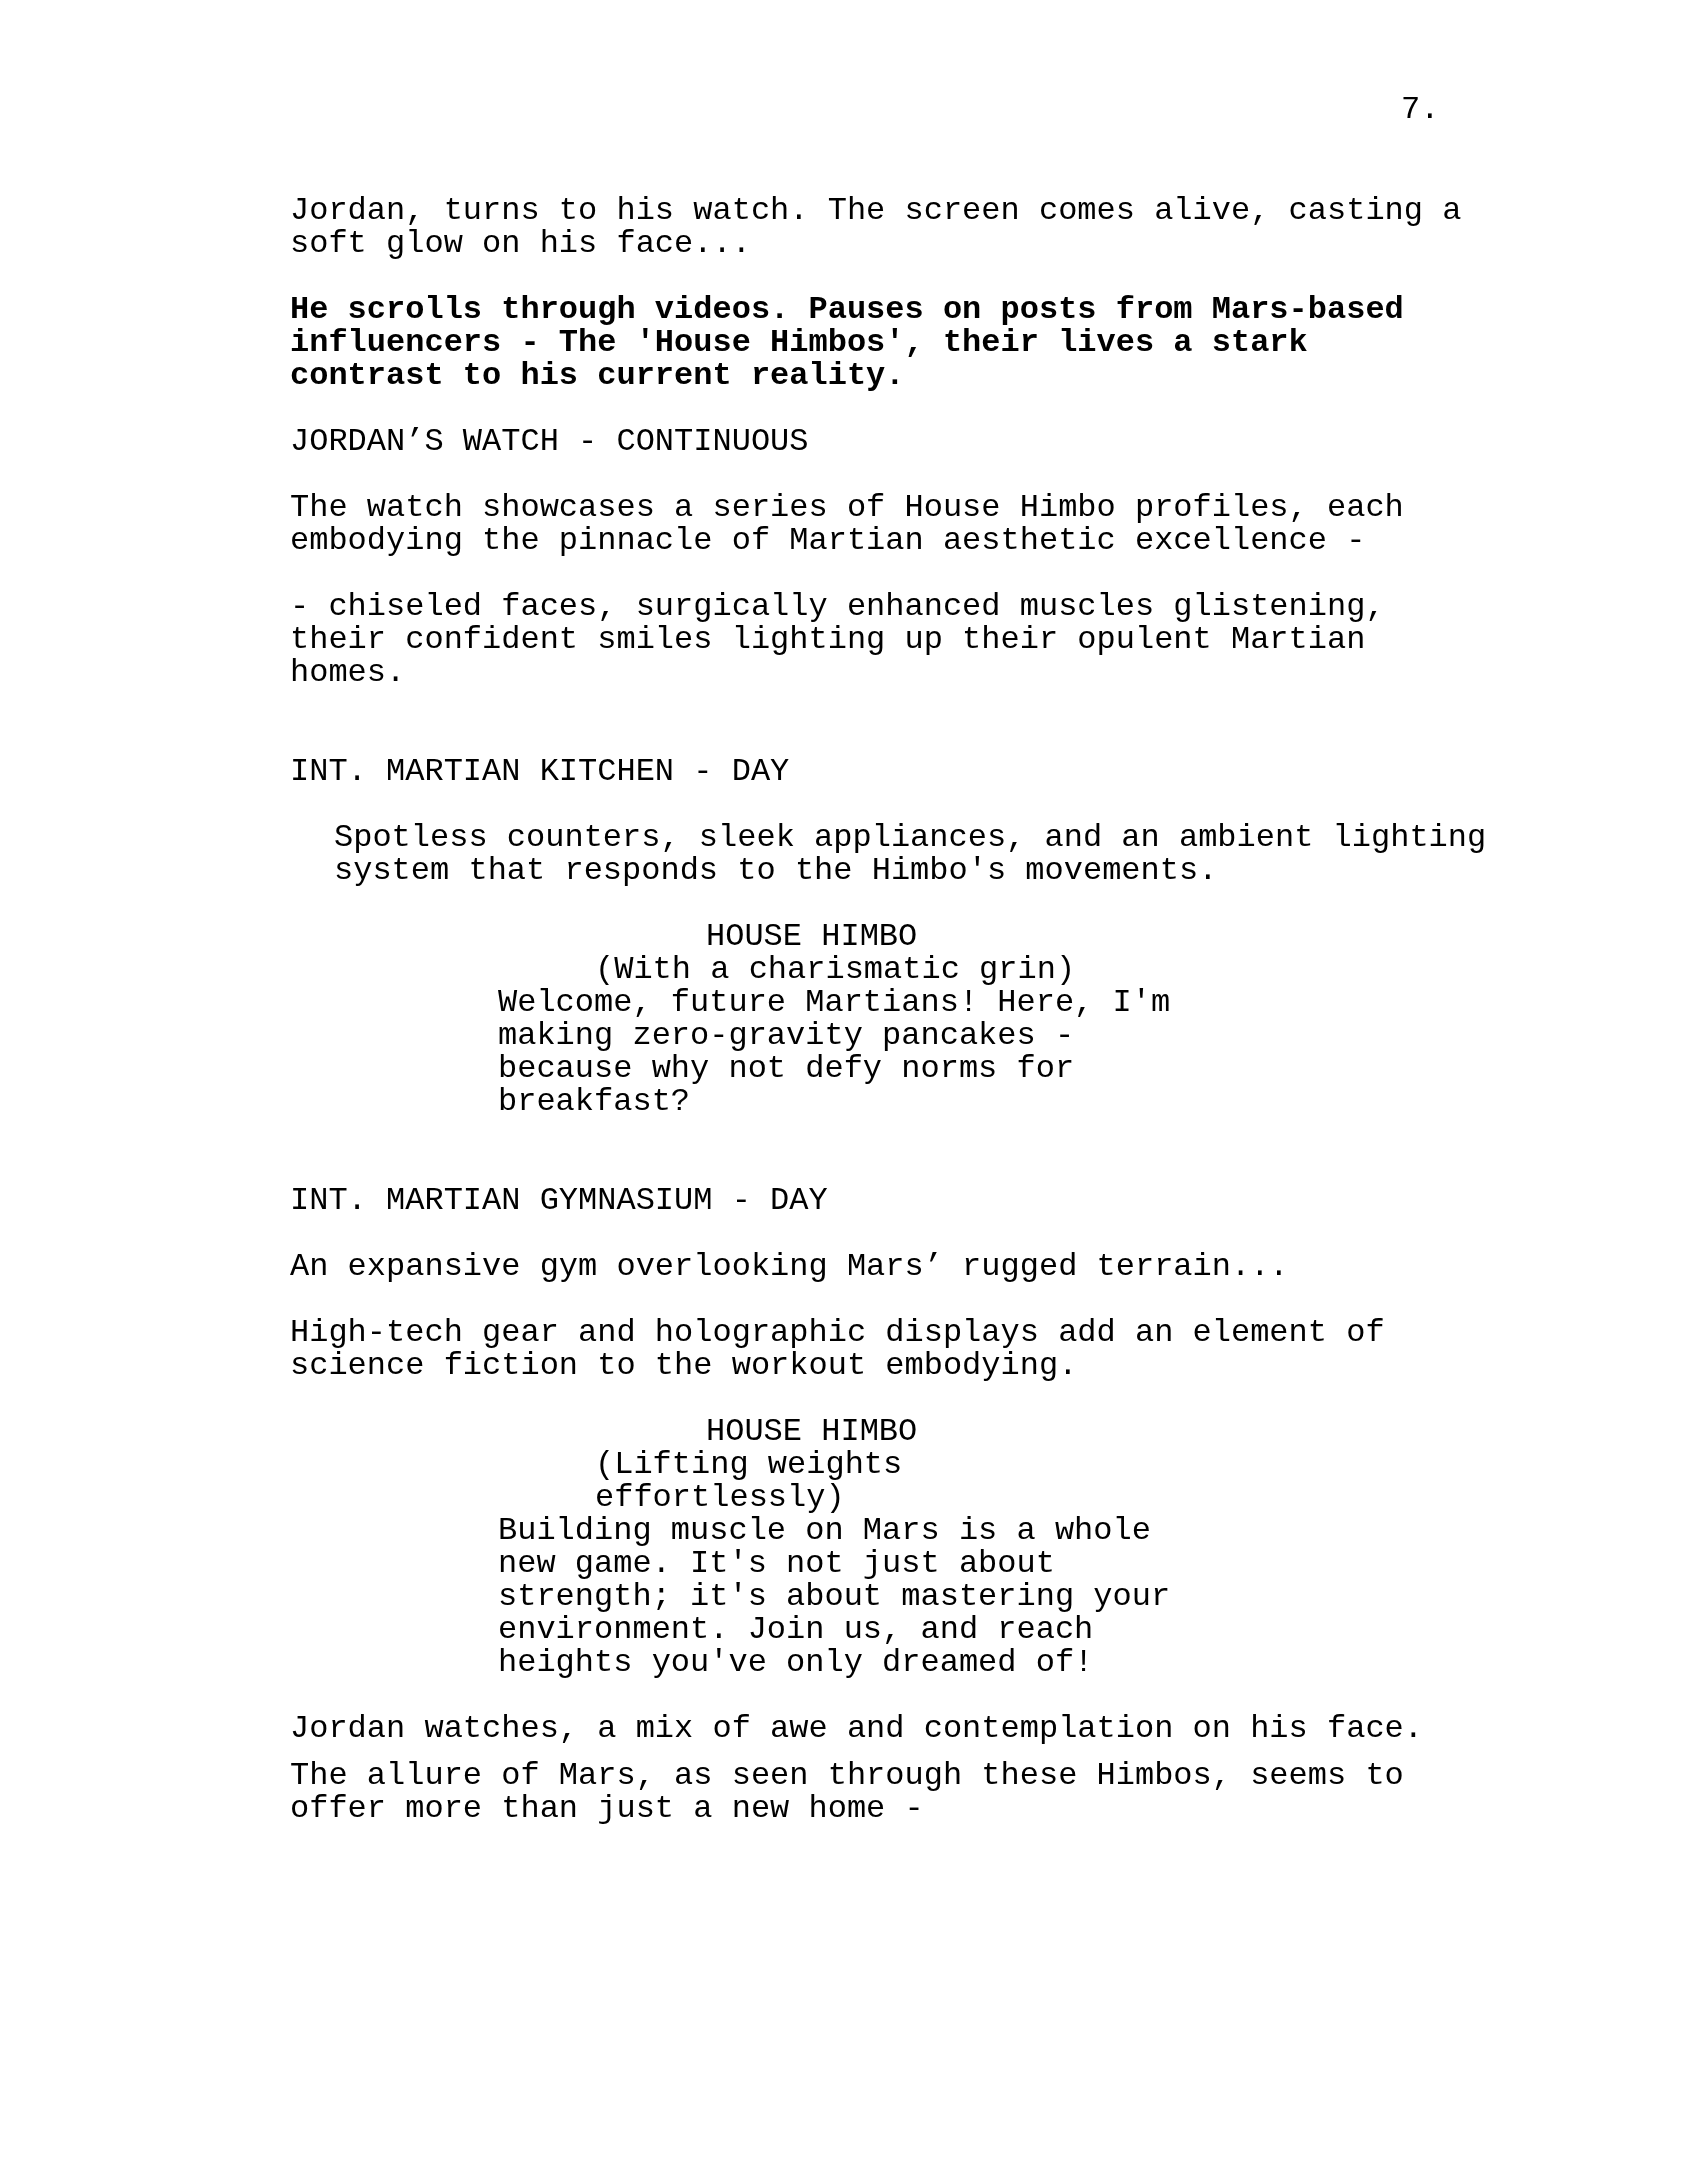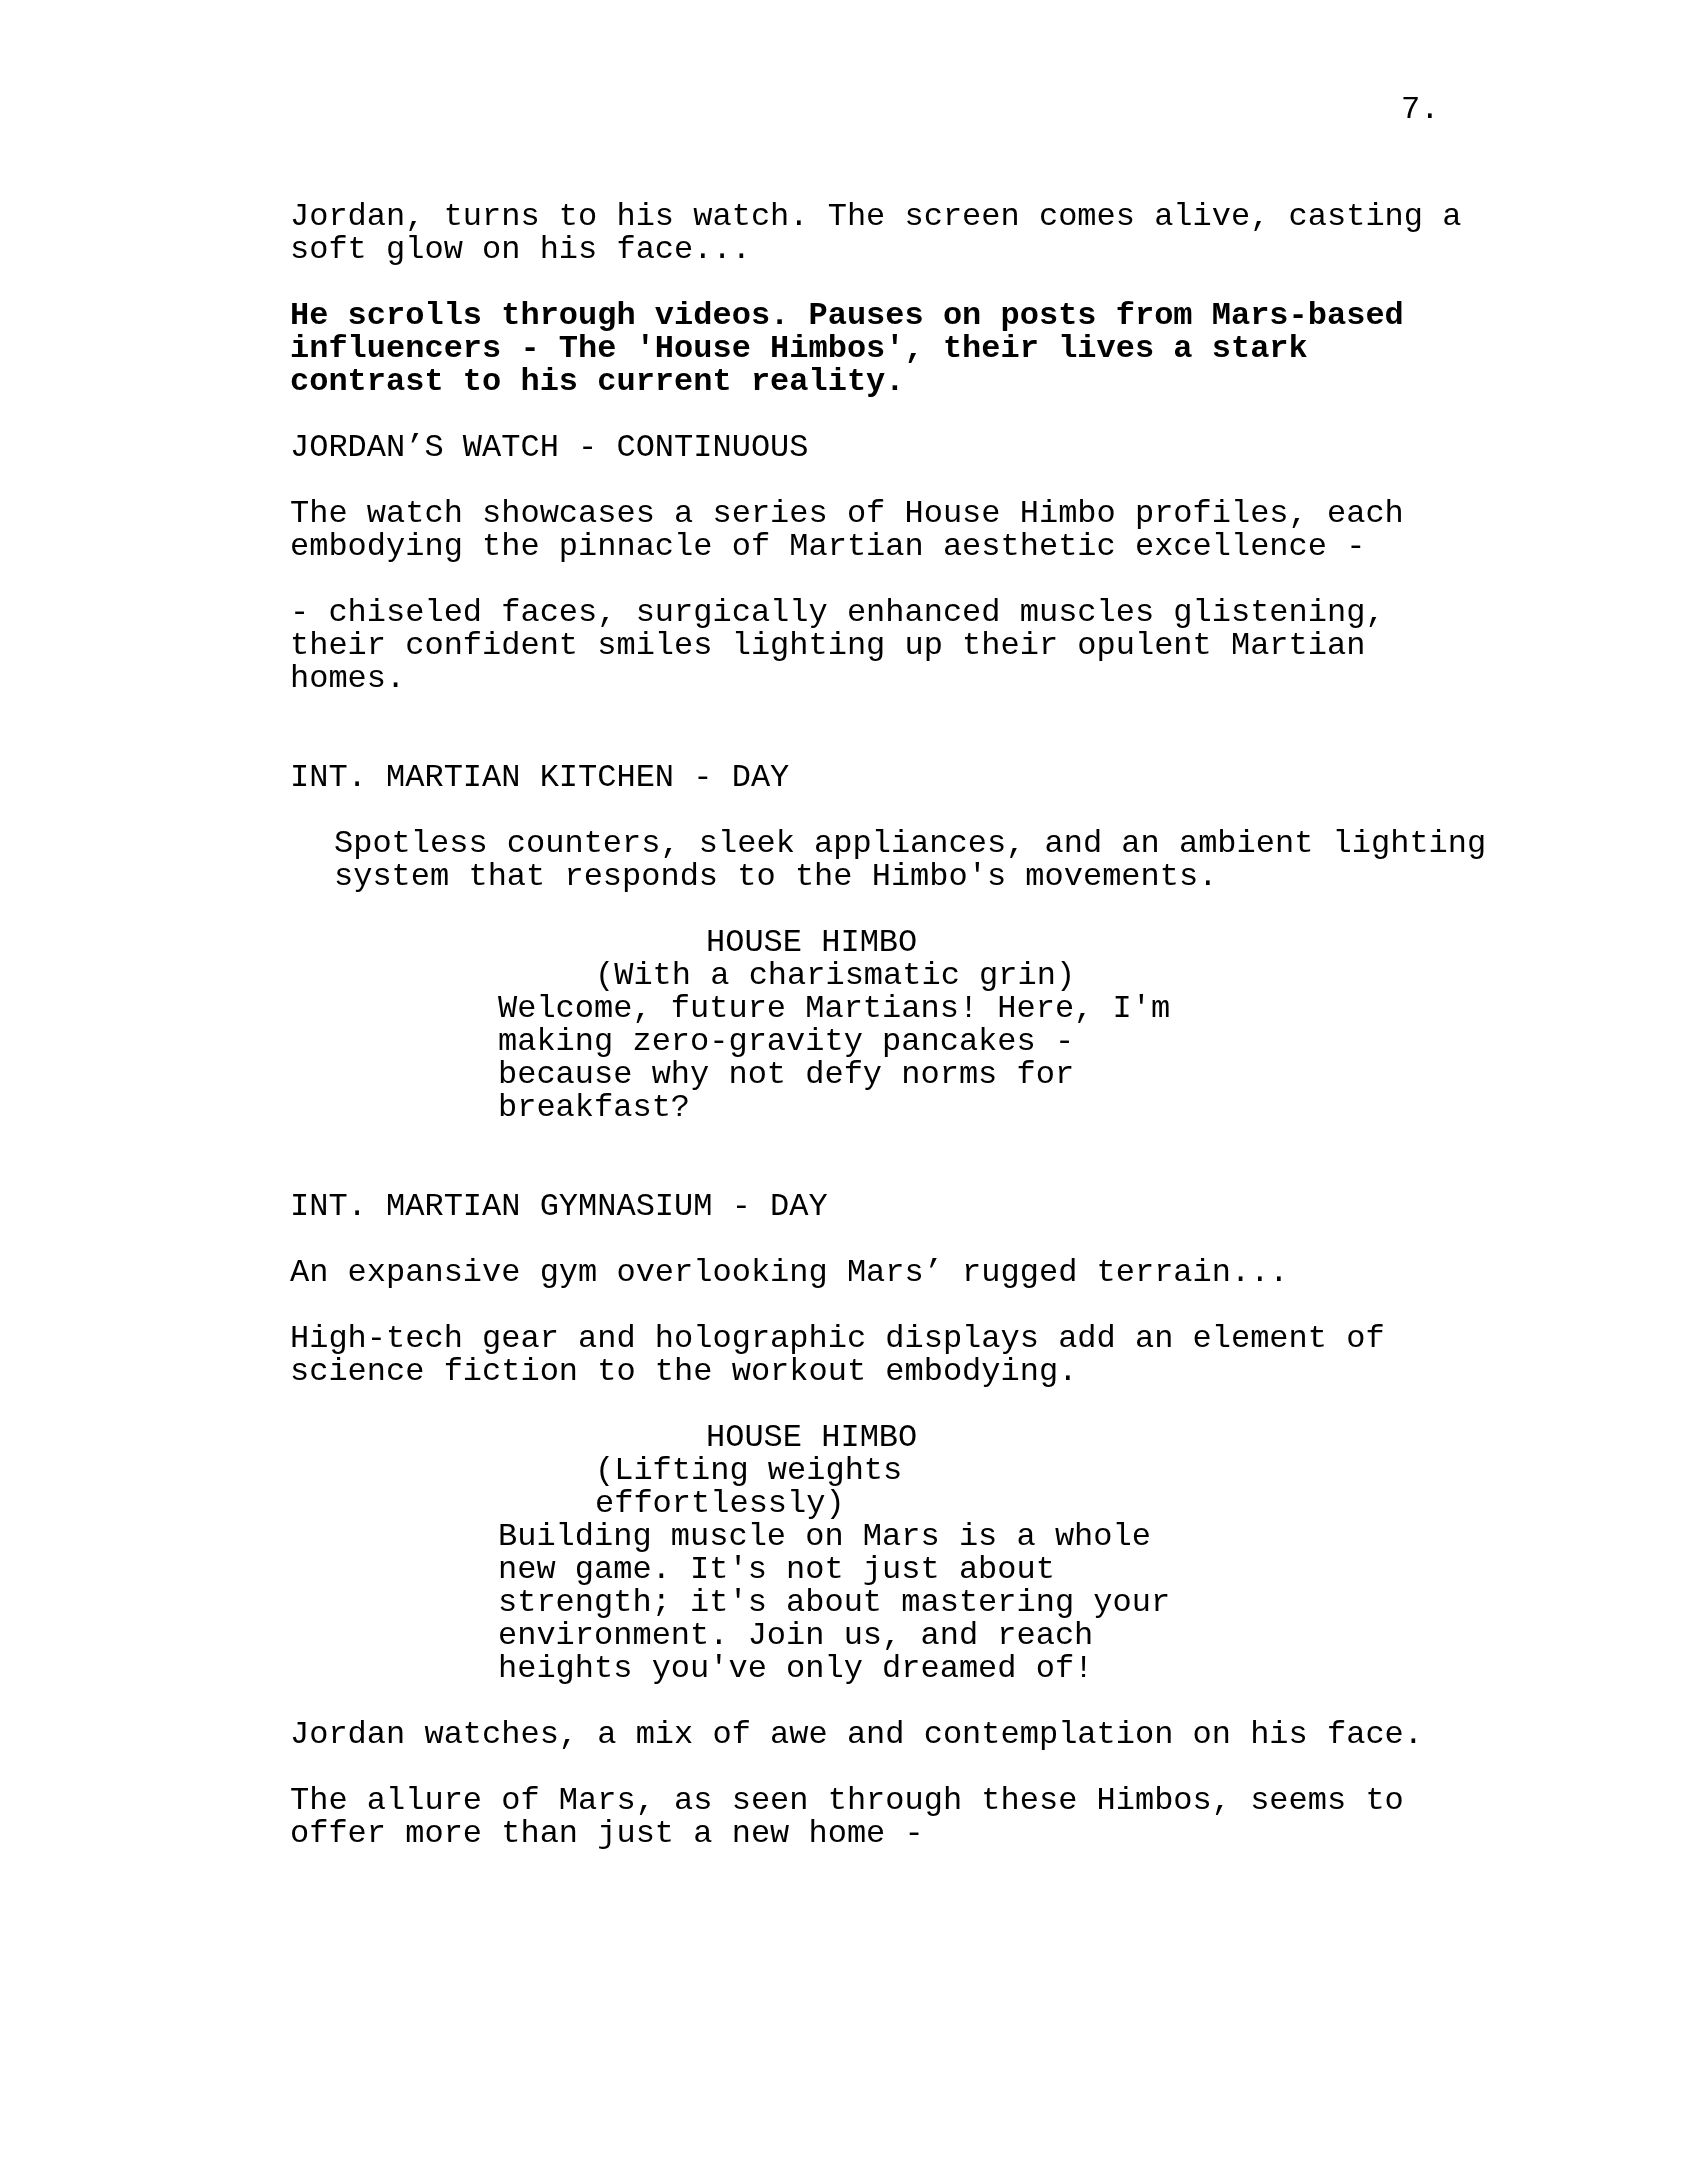--- a/index.html
+++ b/index.html
@@ -16,21 +16,21 @@
   }
   .page { position: absolute; inset: 0; background: #ffffff; }
   .page-number {
     position: absolute;
     top: 93px;
     left: 1401px;
     white-space: pre;
   }
   .script-body {
     position: absolute;
-    top: 200px;
+    top: 194px;
     left: 290px;
     width: 1178px;
   }
   .block { white-space: pre; }
   .scene-heading { }
   .action { }
   .dialogue-block { }
   .character { margin-left: 416px; }
   .parenthetical { margin-left: 305px; }
   .dialogue-text { margin-left: 208px; }
@@ -63,17 +63,17 @@
       <div class="block action" style="margin-top: 33px;">An expansive gym overlooking Mars’ rugged terrain...</div>
       <div class="block action" style="margin-top: 33px;">High-tech gear and holographic displays add an element of
 science fiction to the workout embodying.</div>
       <div class="block dialogue-block" style="margin-top: 33px;"><div class="character">HOUSE HIMBO</div><div class="parenthetical">(Lifting weights
 effortlessly)</div><div class="dialogue-text">Building muscle on Mars is a whole
 new game. It's not just about
 strength; it's about mastering your
 environment. Join us, and reach
 heights you've only dreamed of!</div></div>
       <div class="block action" style="margin-top: 33px;">Jordan watches, a mix of awe and contemplation on his face.</div>
-      <div class="block action" style="margin-top: 33px;">The allure of Mars, as seen through these Himbos, seems to
+      <div class="block action" style="margin-top: 14px;">The allure of Mars, as seen through these Himbos, seems to
 offer more than just a new home -</div>
     </main>
 </div>
 
 
 </body></html>

